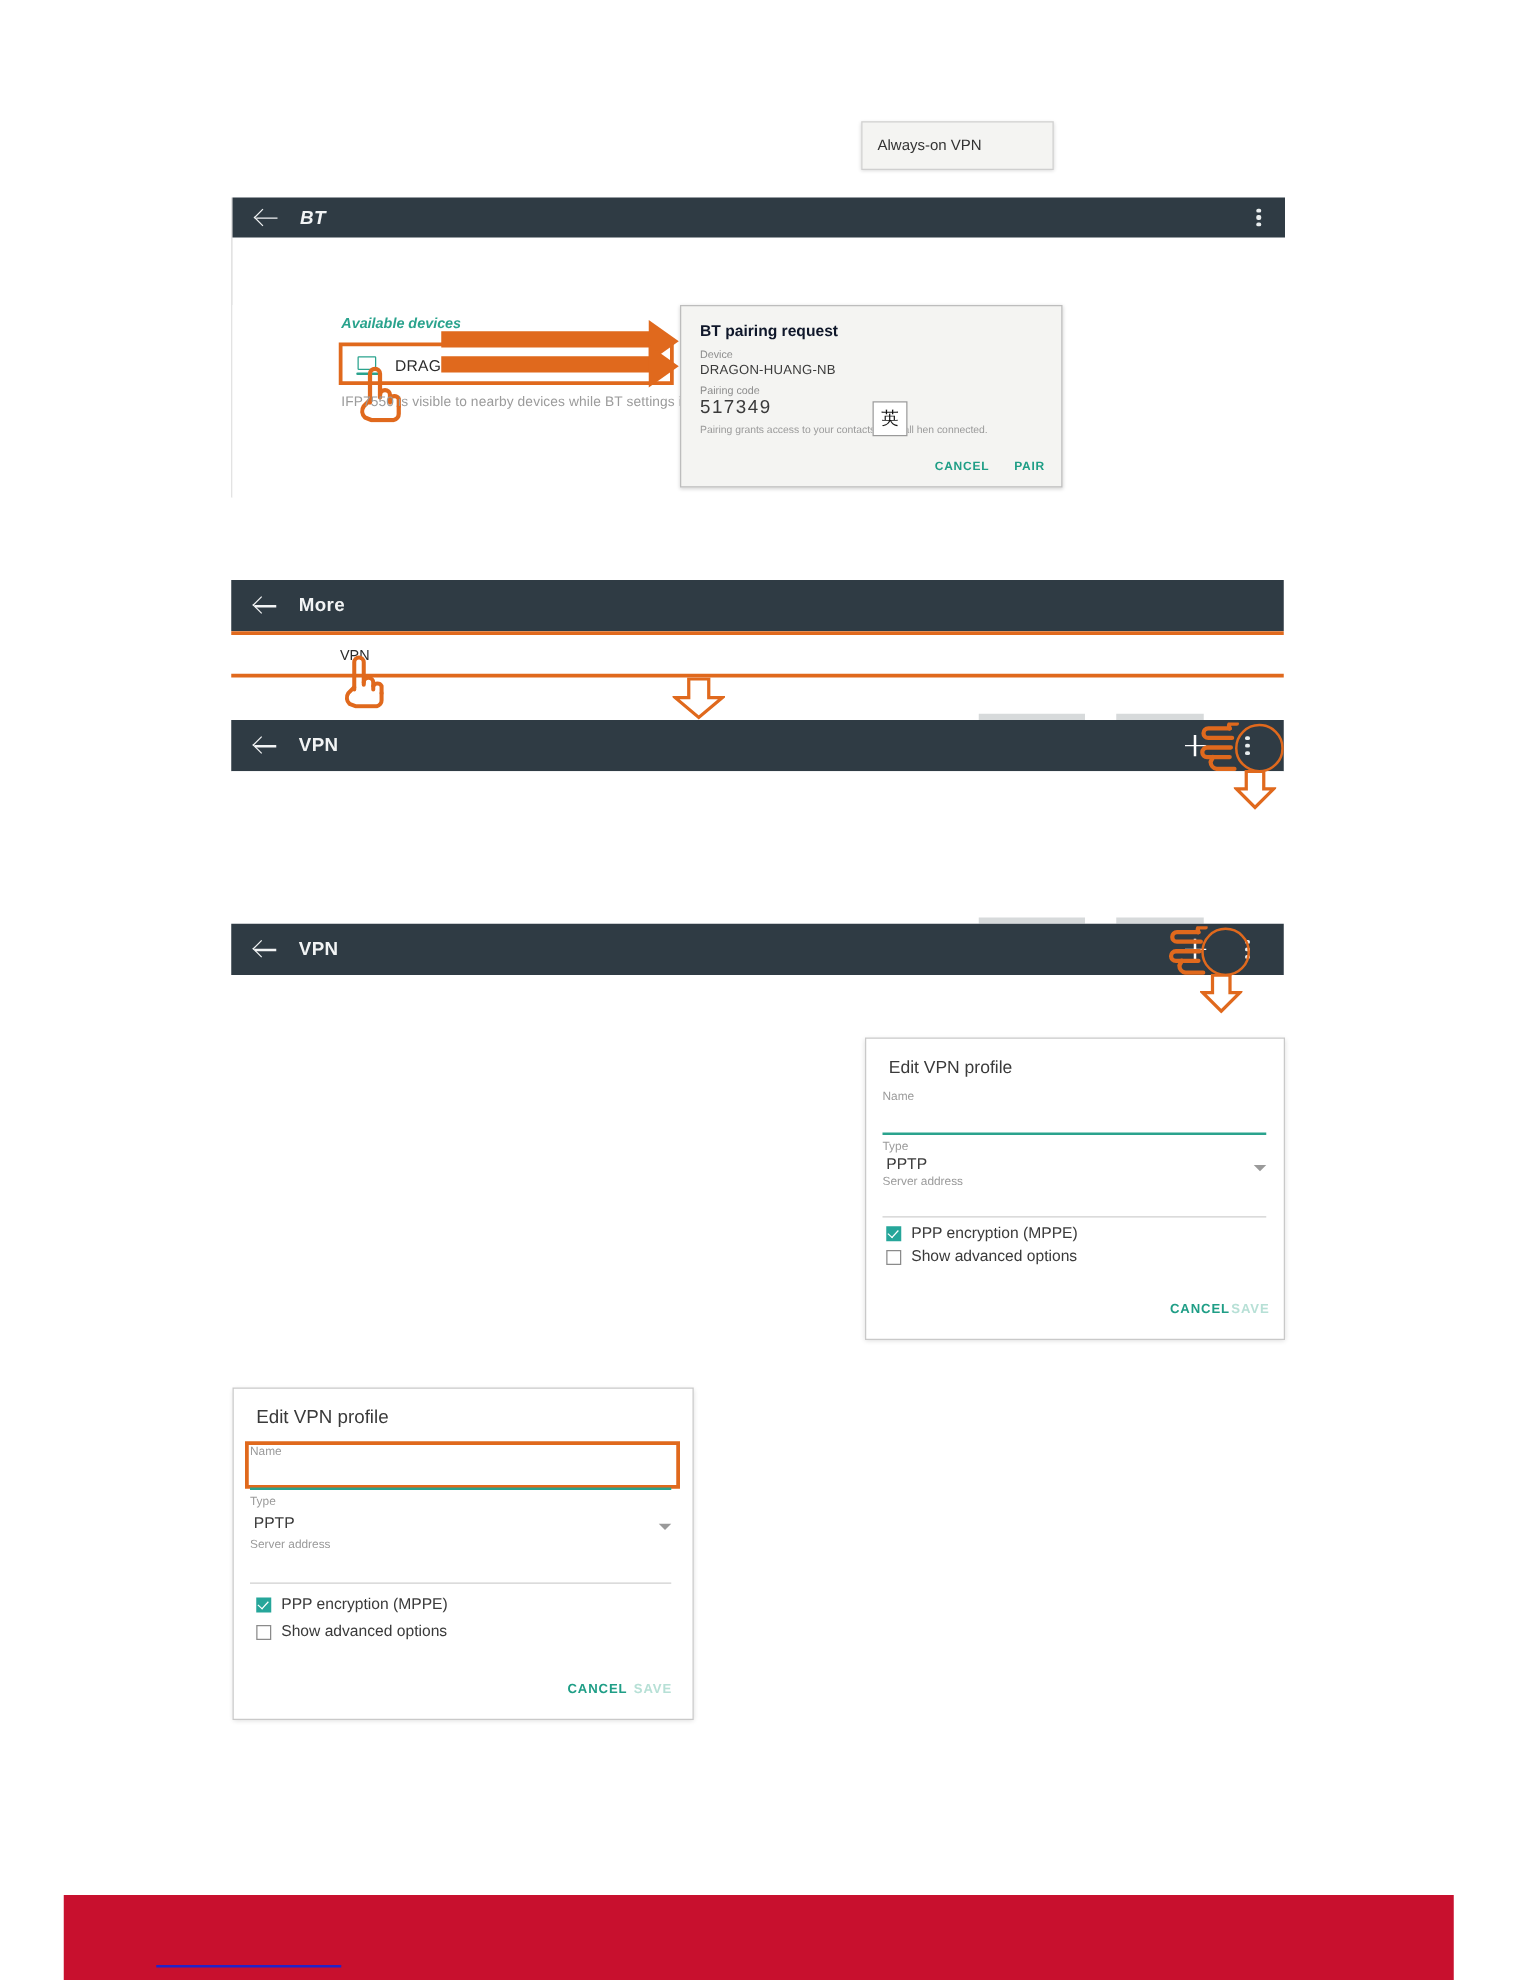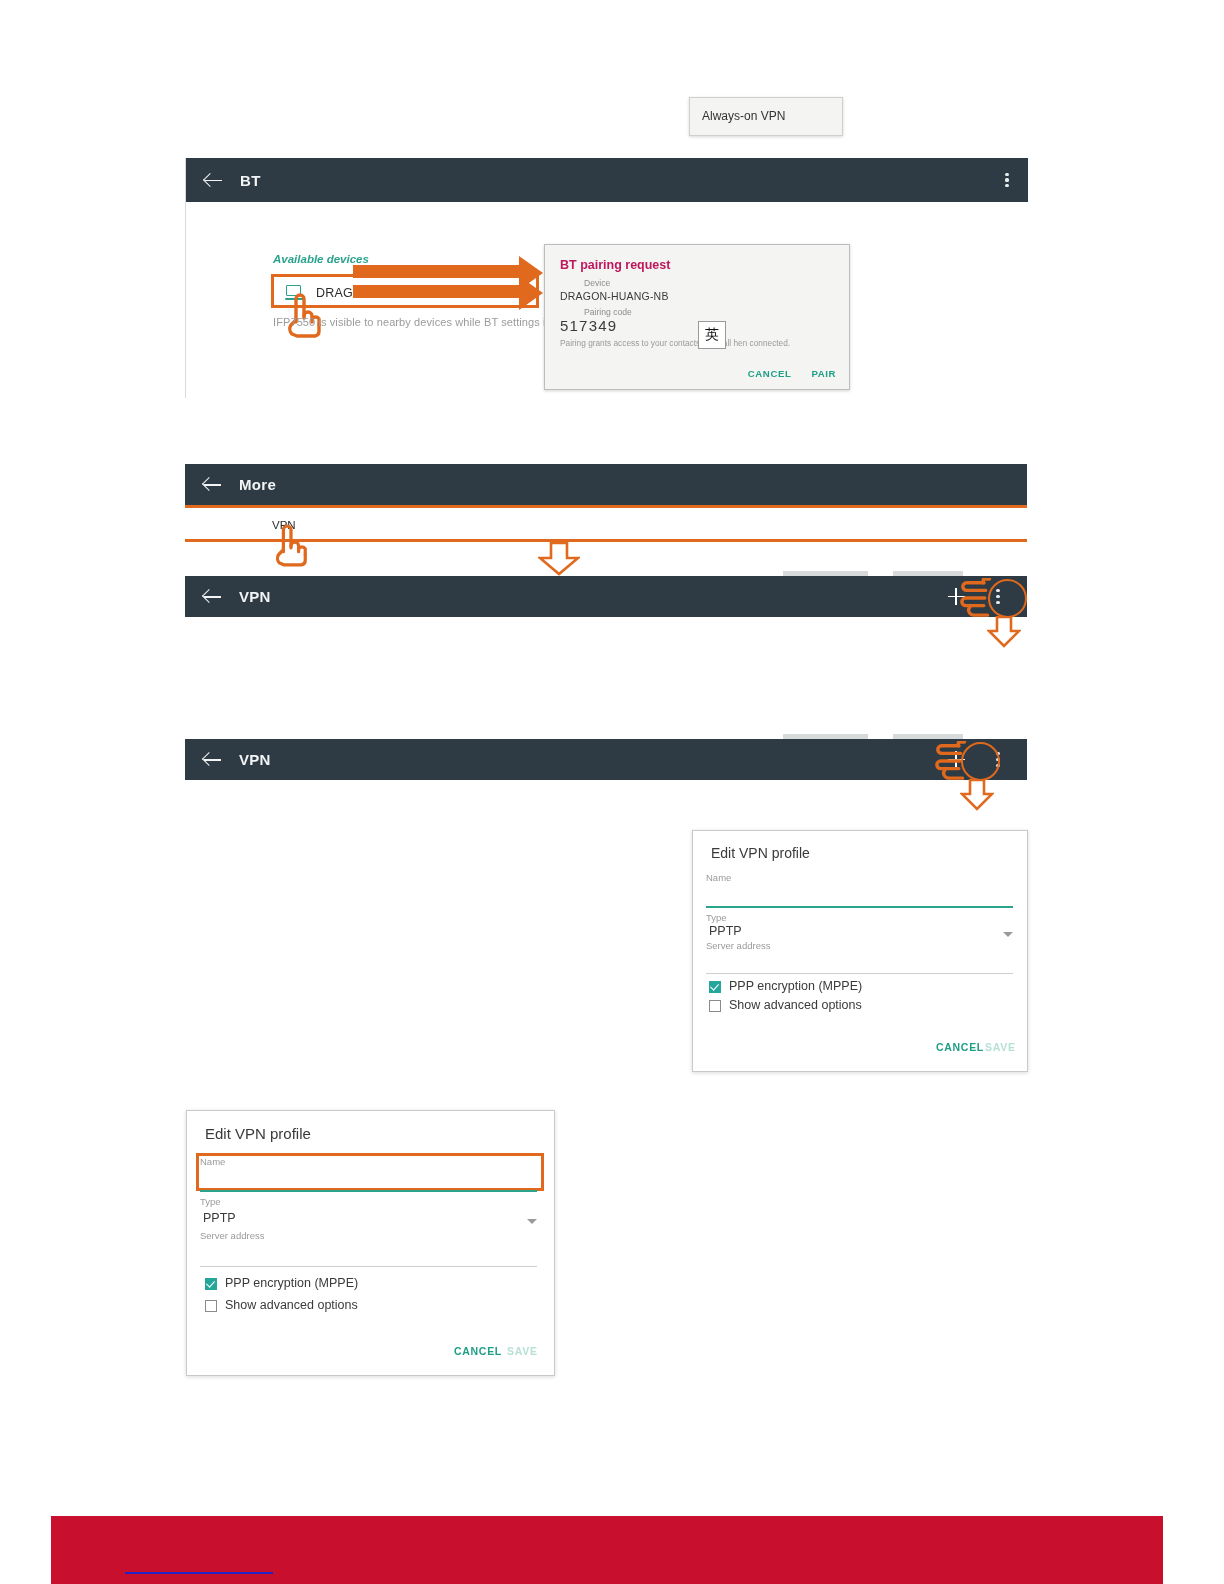--- a/index.html
+++ b/index.html
@@ -34,21 +34,21 @@
   }
   .dots{display:flex;flex-direction:column;gap:2.6px;align-items:center;}
   .dots i{display:block;width:3.1px;height:3.1px;border-radius:50%;background:#e9edee;}
   .plus{position:relative;width:17px;height:17px;}
   .plus:before,.plus:after{content:"";position:absolute;background:#ffffff;}
   .plus:before{left:0;top:7.6px;width:17px;height:1.9px;}
   .plus:after{top:0;left:7.6px;height:17px;width:1.9px;}
 
   
   #bt-panel{left:185px;top:158px;width:842px;height:240px;border-left:1px solid #dadada;}
-  #bt-toolbar{height:44px;}
+  #bt-toolbar{height:32px;font-style:italic;}
   #bt-onrow{
     position:absolute;left:0;top:44px;width:100%;height:42px;background:#3f4c56;
     display:flex;align-items:center;
   }
   #bt-onrow .on-label{margin-left:84px;font-size:13.5px;color:#ffffff;}
   #bt-switch{position:absolute;right:88px;top:14px;width:40px;height:15px;}
   #bt-switch .track{position:absolute;left:0;top:3px;width:34px;height:10px;border-radius:6px;background:#4f8d86;}
   #bt-switch .knob{position:absolute;right:0px;top:0px;width:16px;height:16px;border-radius:50%;background:#8ed6c8;}
 
   #bt-body{position:absolute;left:0;top:86px;width:100%;height:154px;background:#fff;}
@@ -70,22 +70,22 @@
     position:absolute;width:0;height:0;
     border-top:17px solid transparent;border-bottom:17px solid transparent;
     border-left:24px solid #e0691d;
   }
 
   
   #bt-dialog{
     position:absolute;left:544px;top:244px;width:304px;height:144px;
     background:#f4f4f2;border:1px solid #bdbdbd;box-shadow:0 1px 3px rgba(0,0,0,.18);
   }
-  #bt-dialog .d-title{position:absolute;left:15px;top:13px;font-size:12.5px;font-weight:bold;color:#be185d;}
-  #bt-dialog .d-lbl{position:absolute;font-size:8.6px;color:#8d8d8d;margin-left:24px;}
+  #bt-dialog .d-title{position:absolute;left:15px;top:13px;font-size:12.5px;font-weight:bold;color:#0f172a;}
+  #bt-dialog .d-lbl{position:absolute;font-size:8.6px;color:#8d8d8d;}
   #bt-dialog .d-val{position:absolute;font-size:10.5px;color:#3a3a3a;letter-spacing:.2px;}
   #bt-dialog .d-code{position:absolute;left:15px;top:38px;font-size:15px;color:#3a3a3a;letter-spacing:1.2px;}
   #bt-dialog .d-note{position:absolute;left:15px;top:93px;font-size:8.3px;color:#9a9a9a;}
   #bt-dialog .d-btns{position:absolute;right:13px;bottom:10px;display:flex;gap:20px;}
   #bt-dialog .d-btn{font-size:9.6px;font-weight:bold;color:#1f9e86;letter-spacing:.6px;}
   #ime-badge{
     position:absolute;left:153px;top:76px;width:26px;height:26px;background:#ffffff;
     border:1px solid #9a9a9a;display:flex;align-items:center;justify-content:center;
     font-size:14px;color:#111;font-family:"DejaVu Sans",sans-serif;
   }

